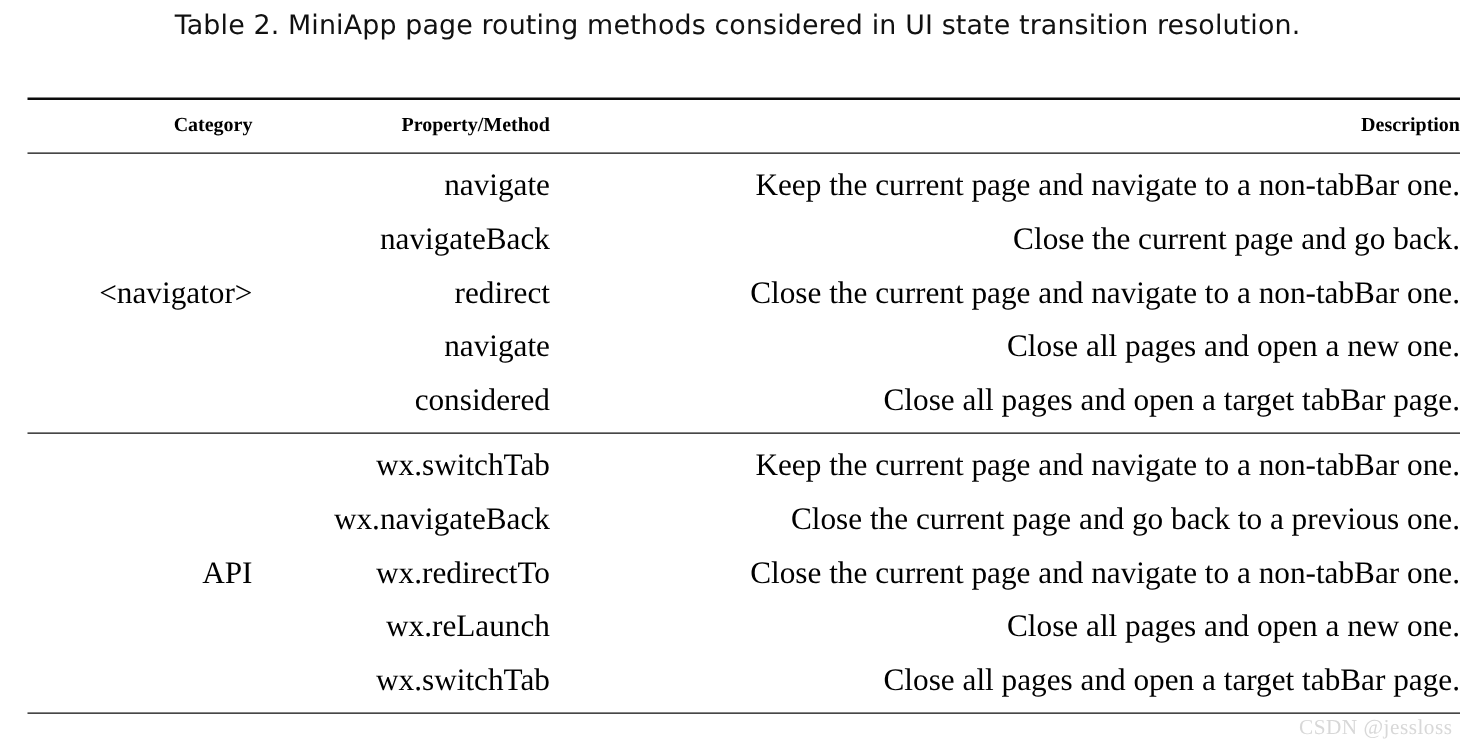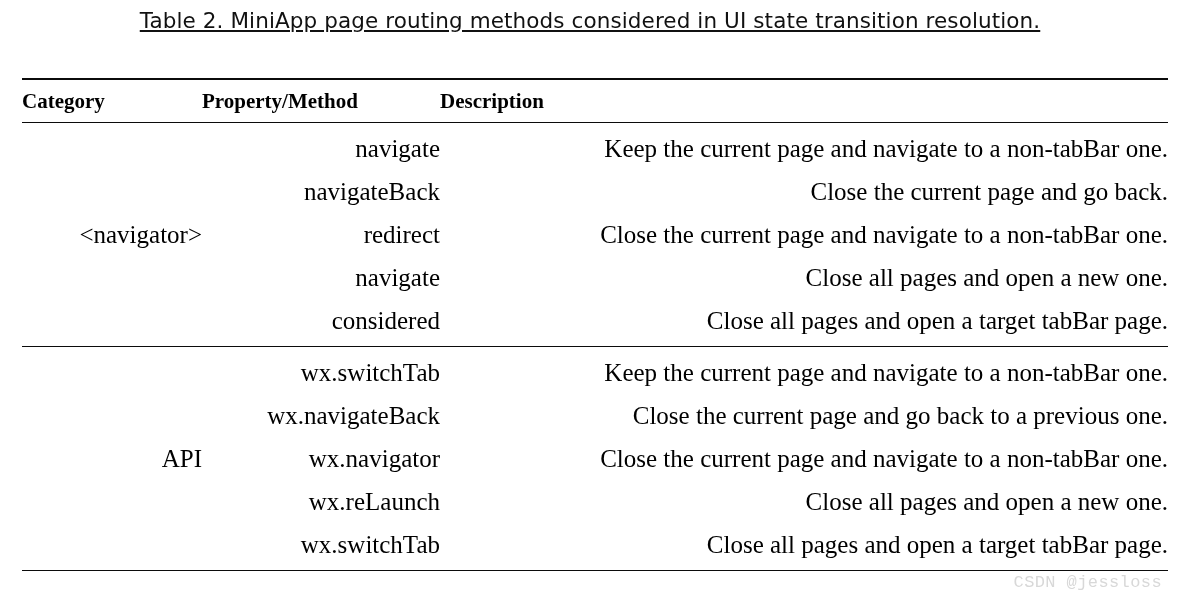--- a/index.html
+++ b/index.html
@@ -22,21 +22,20 @@
     left: 0;
     top: 8px;
     width: 1180px;
     text-align: center;
     font-family: "DejaVu Sans", "Liberation Sans", sans-serif;
     font-size: 21.5px;
     font-weight: 400;
     letter-spacing: 0.1px;
     color: #111111;
     white-space: nowrap;
-    text-decoration: underline;
   }
 
   
   .table-wrap {
     position: absolute;
     left: 22px;
     top: 78px;
     width: 1146px;
   }
 
@@ -59,24 +58,24 @@
   }
 
   
   col.c-cat  { width: 180px; }
   col.c-prop { width: 238px; }
   col.c-desc { width: 728px; }
 
   .hdr-row th {
     height: 42px;
     vertical-align: middle;
-    text-align: left;
+    text-align: right;
     font-family: "Liberation Serif", "DejaVu Serif", serif;
     font-weight: bold;
-    font-size: 21px;
+    font-size: 16px;
     white-space: nowrap;
   }
 
   .body-row td {
     height: 43px;
     vertical-align: middle;
     text-align: right;
     font-size: 25px;
     font-weight: 400;
     white-space: nowrap;
@@ -90,21 +89,21 @@
   }
 
   .spacer-top { height: 4px; }
   .spacer-bot { height: 4px; }
 
   
   .watermark {
     position: absolute;
     right: 18px;
     bottom: 8px;
-    font-family: Liberation Mono, monospace;
+    font-family: Liberation Serif, serif;
     font-size: 17px;
     color: #d8d8d8;
     letter-spacing: 0.4px;
     white-space: nowrap;
     user-select: none;
   }
 </style>
 </head>
 <body>
 
@@ -183,21 +182,21 @@
       <tr class="body-row">
         <td class="cat-cell" rowspan="5">API</td>
         <td>wx.switchTab</td>
         <td>Keep the current page and navigate to a non-tabBar one.</td>
       </tr>
       <tr class="body-row">
         <td>wx.navigateBack</td>
         <td>Close the current page and go back to a previous one.</td>
       </tr>
       <tr class="body-row">
-        <td>wx.navigator</td>
+        <td>wx.redirectTo</td>
         <td>Close the current page and navigate to a non-tabBar one.</td>
       </tr>
       <tr class="body-row">
         <td>wx.reLaunch</td>
         <td>Close all pages and open a new one.</td>
       </tr>
       <tr class="body-row">
         <td>wx.switchTab</td>
         <td>Close all pages and open a target tabBar page.</td>
       </tr>

